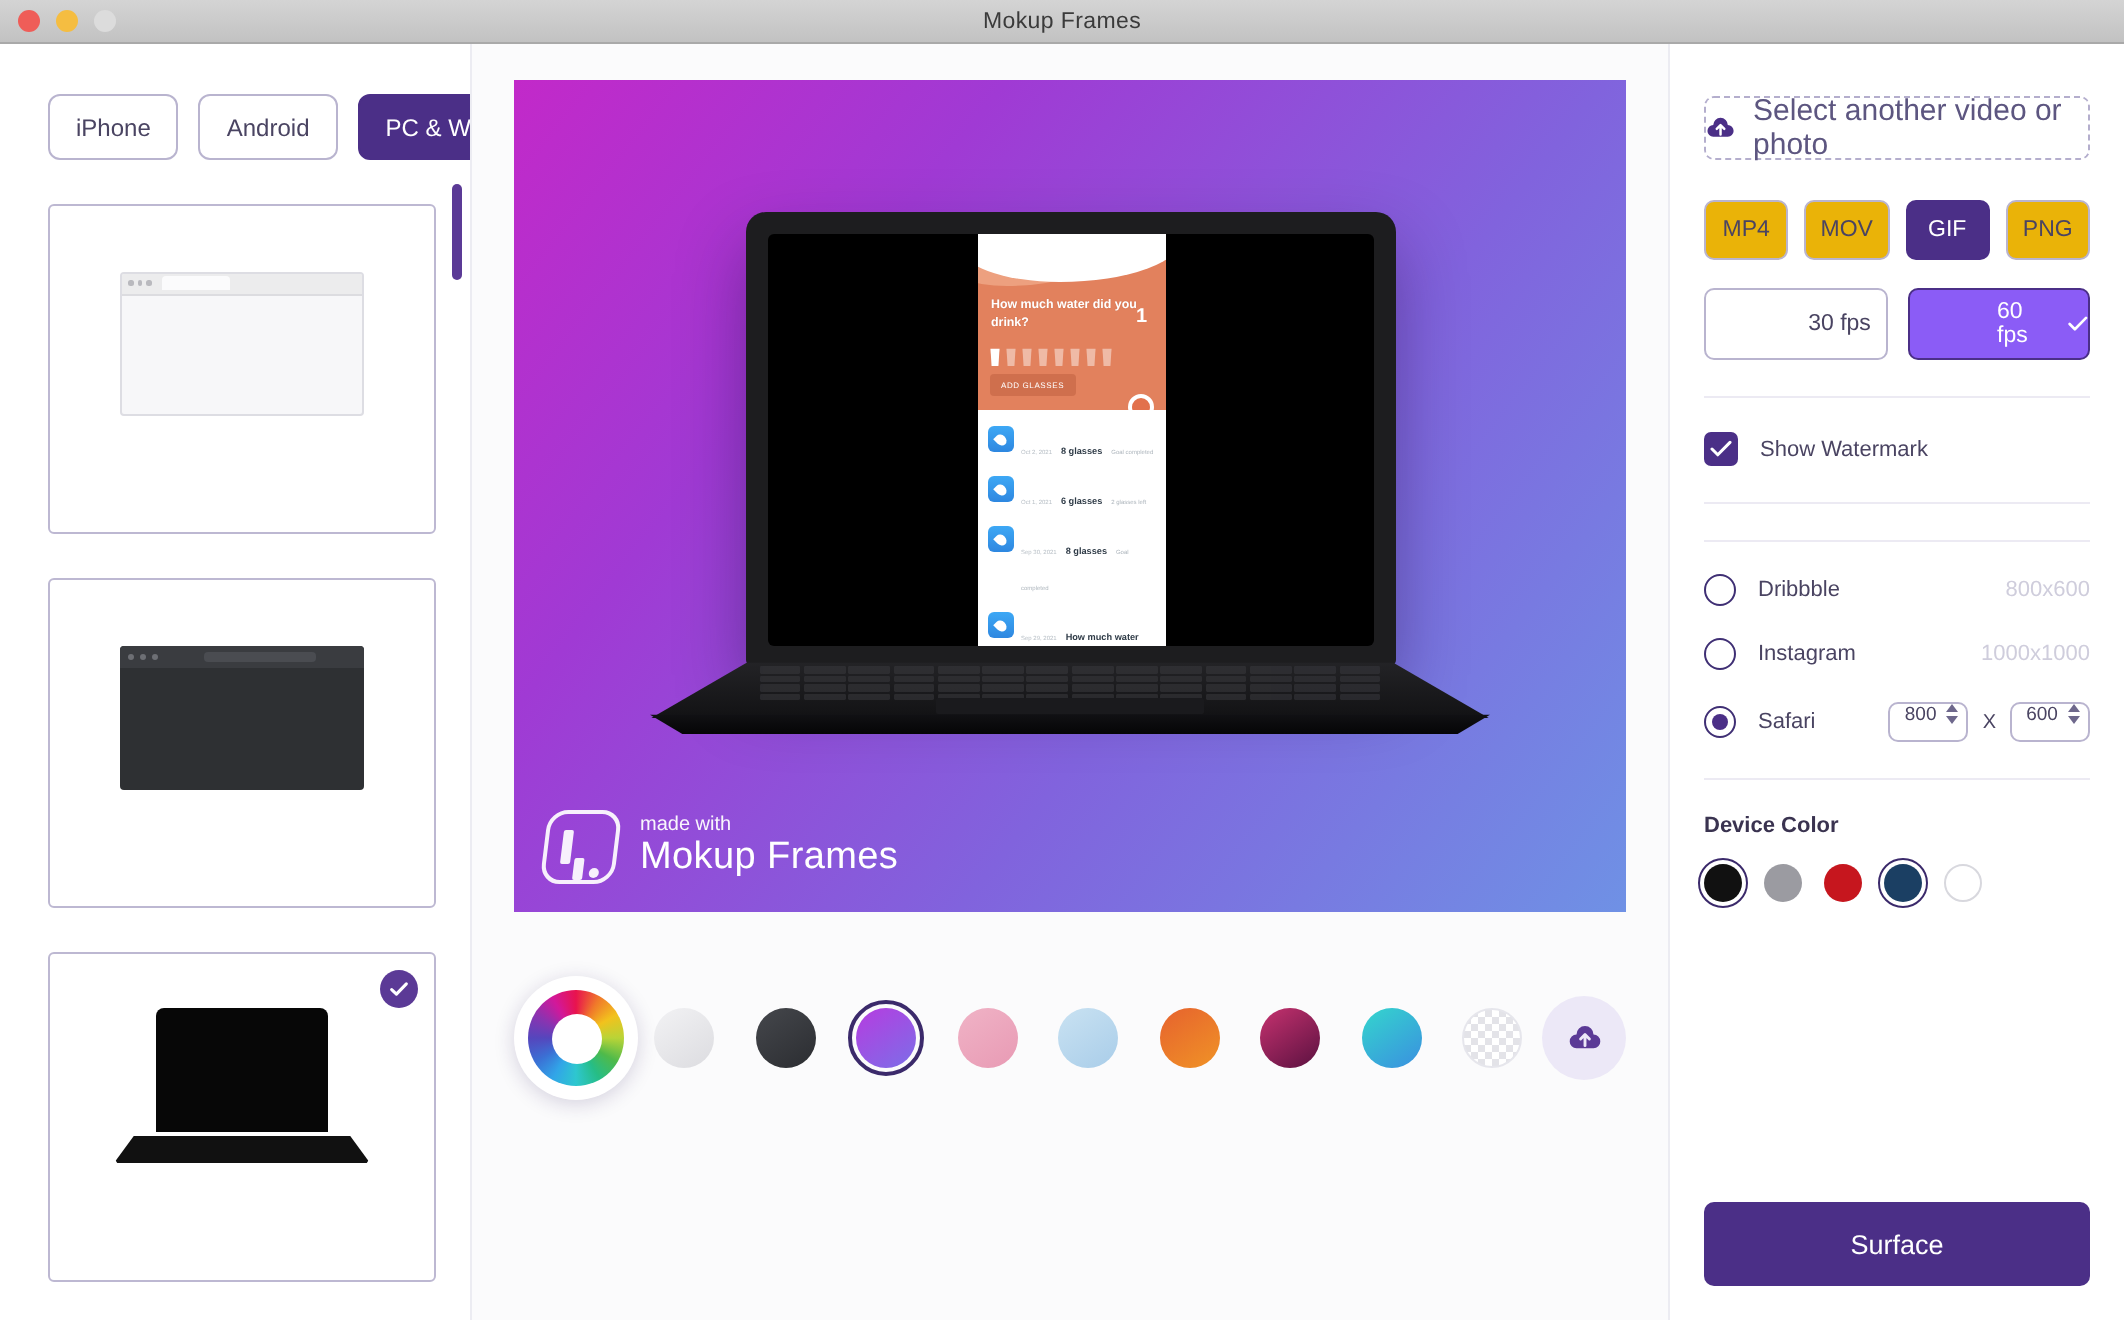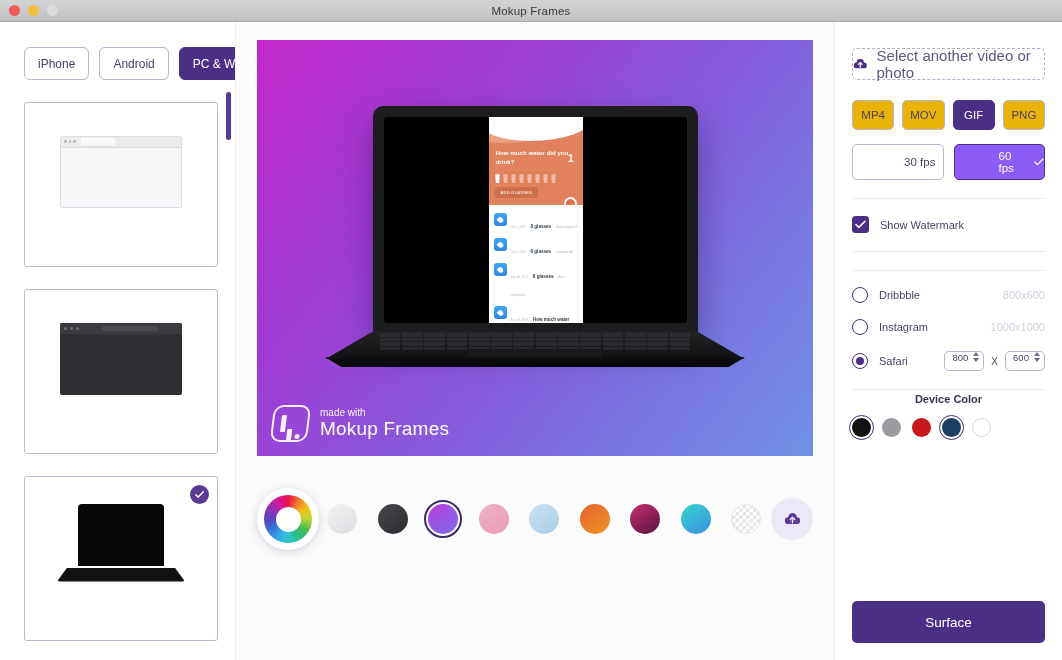--- a/index.html
+++ b/index.html
@@ -379,21 +379,21 @@
   }
   .spinner .val { font-size: 9.5px; color: #4a4462; flex: 1 1 auto; text-align: center; }
   .spinner .arrows { display: flex; flex-direction: column; gap: 1.5px; }
   .spinner .arrows i {
     width: 0; height: 0; border-left: 3px solid transparent;
     border-right: 3px solid transparent; display: block;
   }
   .spinner .arrows i.up { border-bottom: 4px solid #6e688c; }
   .spinner .arrows i.dn { border-top: 4px solid #6e688c; }
   .x-label { font-size: 10px; color: #4a4462; }
-  .section-title { font-size: 11px; color: #3a3350; font-weight: bold; margin-top: 3px; text-align: center; }
+  .section-title { font-size: 11px; color: #3a3350; font-weight: bold; margin-top: 17px; }
   .dc-row { display: flex; gap: 11px; margin-top: 13px; align-items: center; }
   .dc {
     width: 19px; height: 19px; border-radius: 50%; cursor: pointer; flex: 0 0 19px;
   }
   .dc.selected { outline: 1.8px solid #3b2a6b; outline-offset: 2.5px; }
   .export-btn {
     position: absolute; left: 17px; right: 17px; bottom: 17px;
     height: 42px; background: #4b2f87; color: #fff;
     border-radius: 5px; border: none; font-size: 13.5px;
     display: flex; align-items: center; justify-content: center; cursor: pointer;

